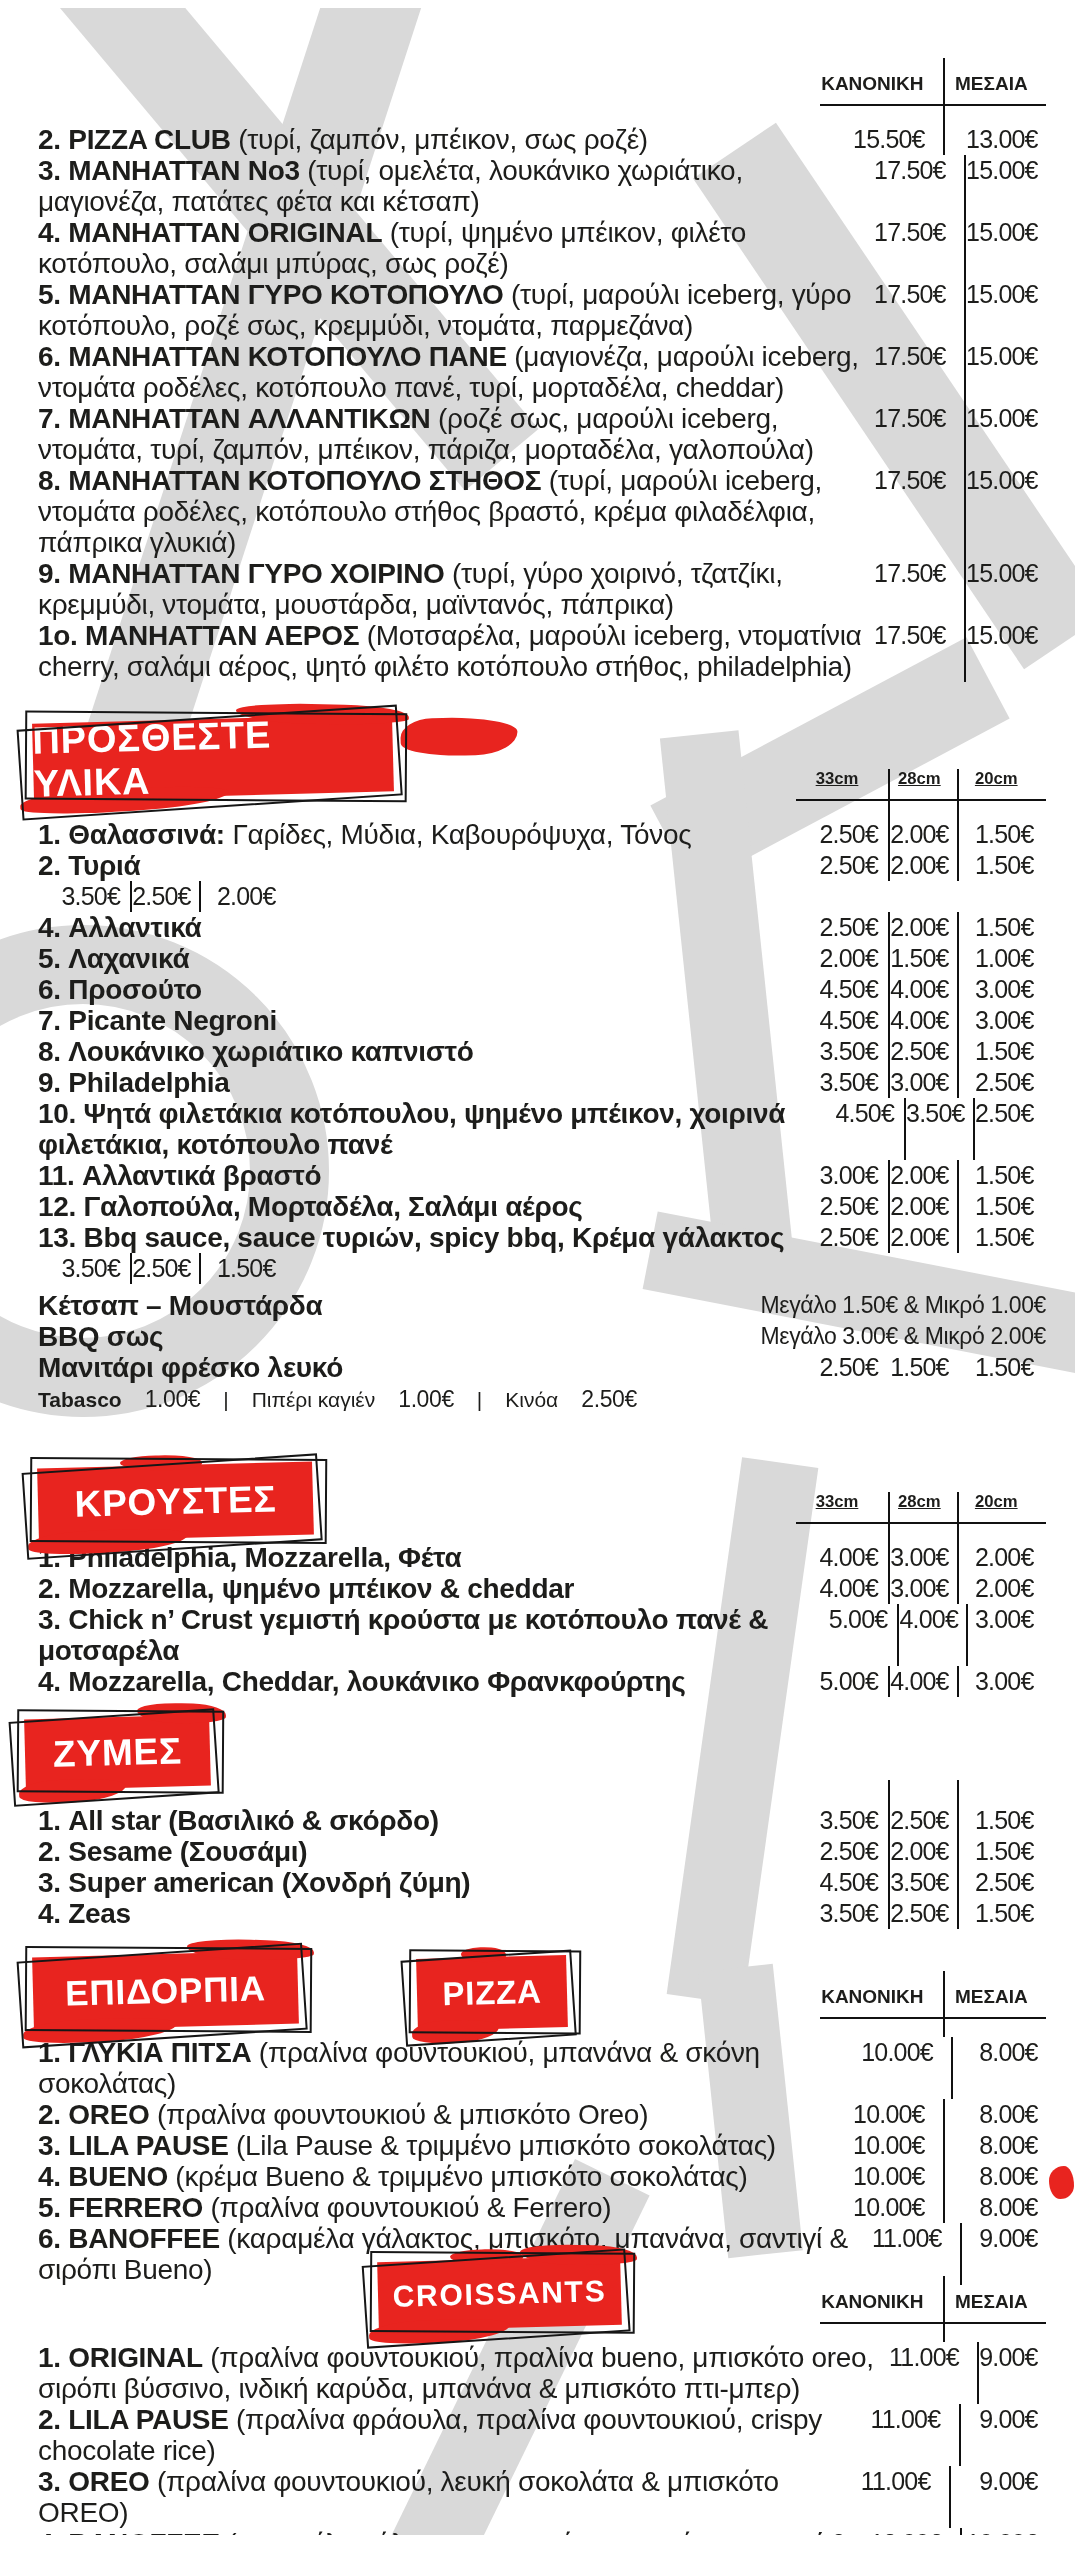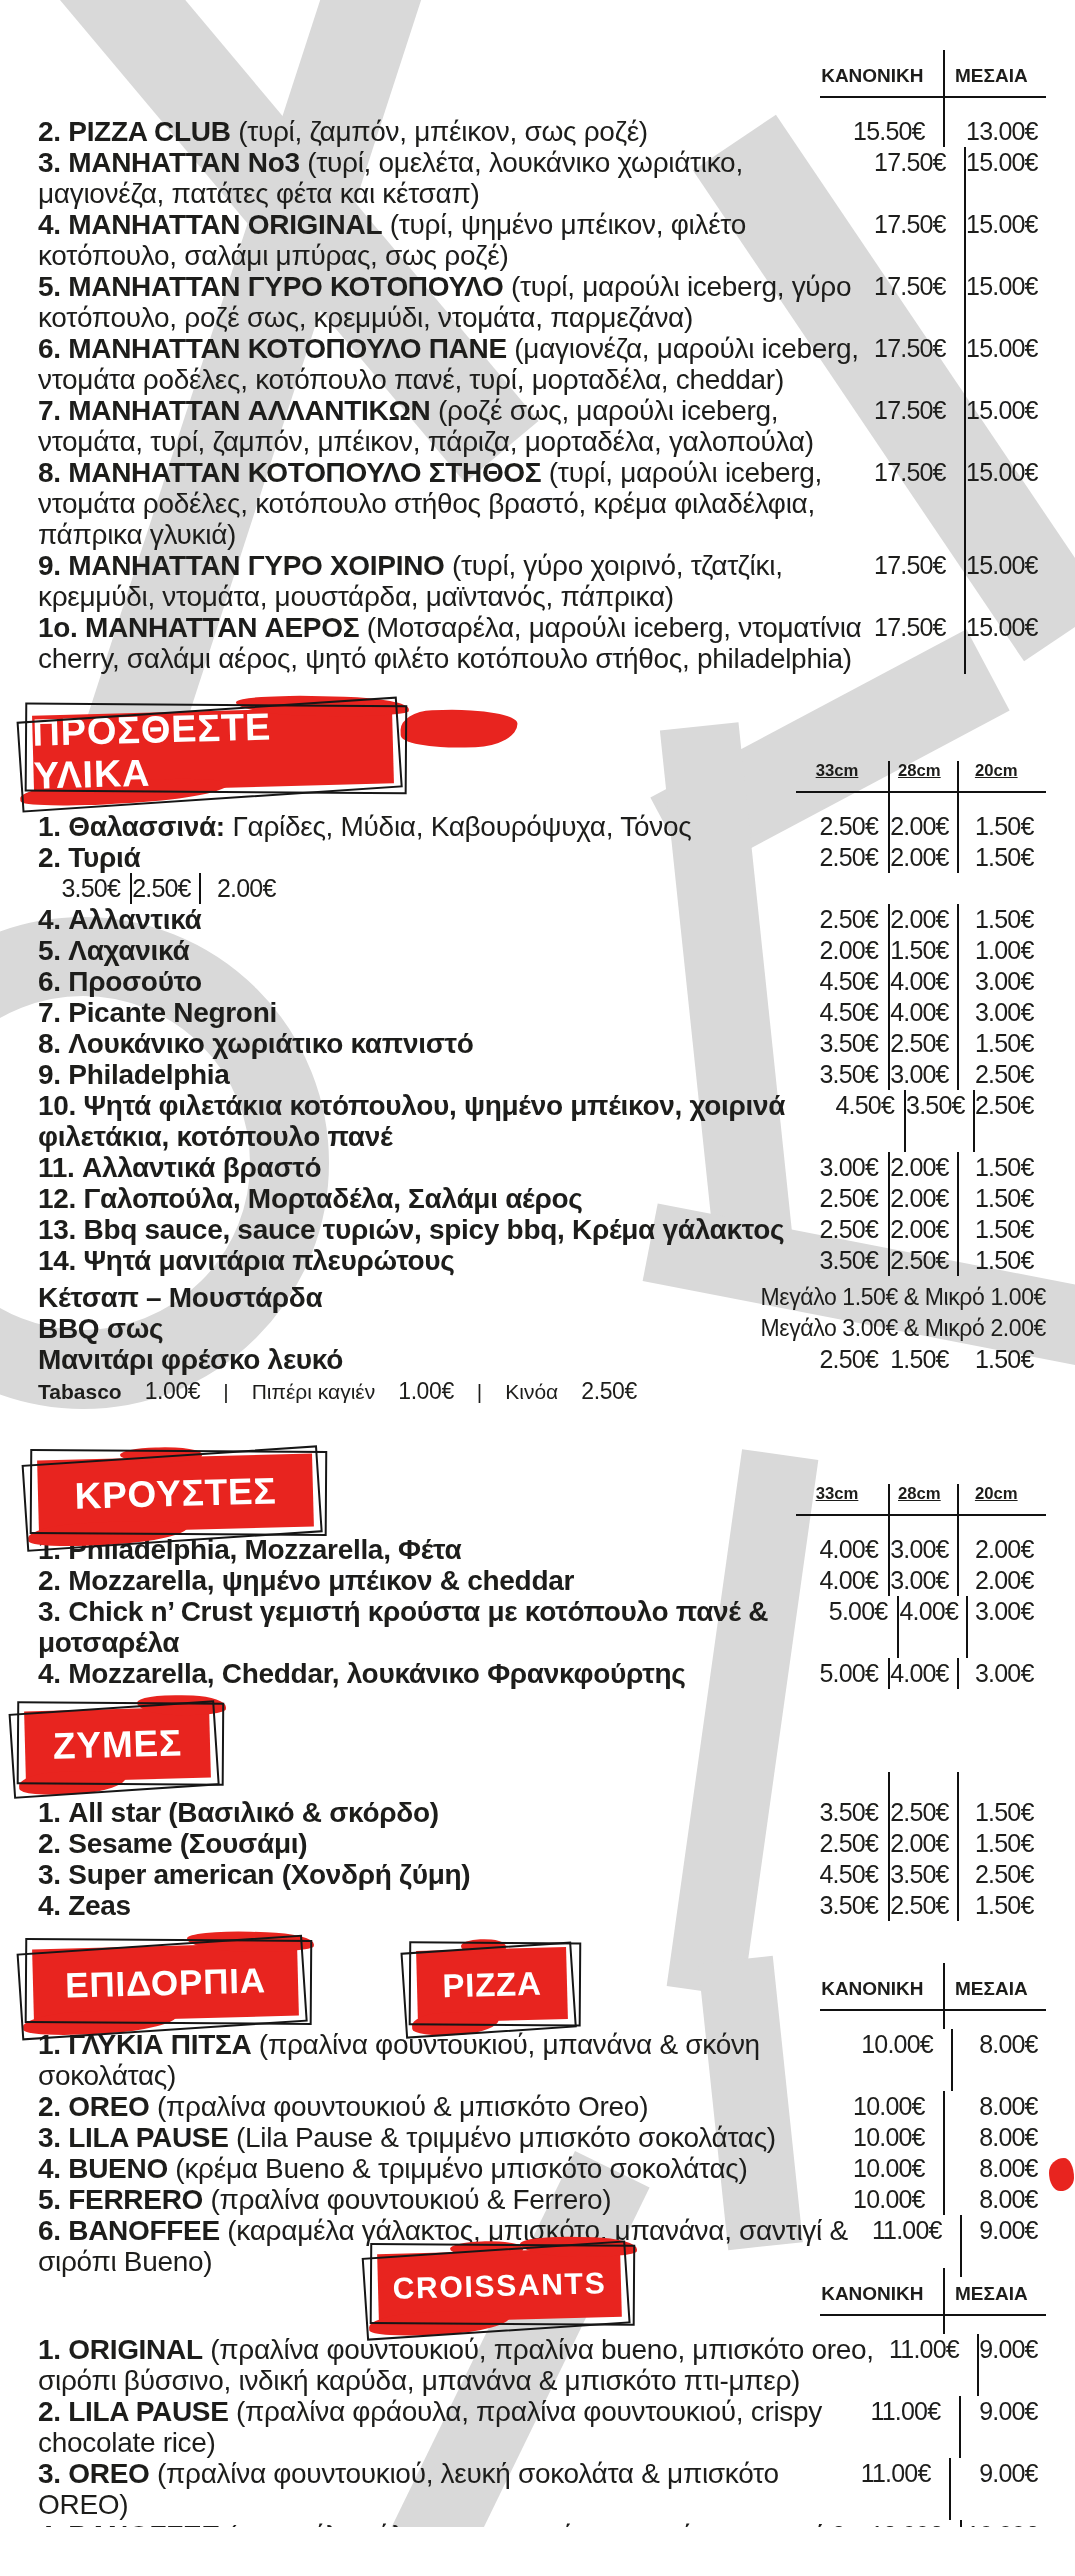--- a/index.html
+++ b/index.html
@@ -1,17 +1,17 @@
 <!DOCTYPE html>
 <html style="font-size:13.3px"><head>
 <meta charset="utf-8">
 <style>
   html,body{margin:0;padding:0;background:#fff;}
   .page{position:relative;width:1075px;height:2527px;background:#ffffff;overflow:hidden;
-        font-family:"Liberation Sans",sans-serif;color:#1d1d1b;}
+        font-family:"Liberation Sans",sans-serif;color:#1d1d1b;margin-top:8px;}
   
   .g{position:absolute;background:#d9d9d9;z-index:0;}
   .gring{position:absolute;border:79px solid #d9d9d9;border-radius:50%;box-sizing:border-box;
          background:transparent;z-index:0;}
   #g1{left:213px;top:-75px;width:96px;height:825px;transform:rotate(18deg);}
   #g2{left:250px;top:-108px;width:96px;height:634px;transform:rotate(-40deg);}
   #g3{left:850px;top:92px;width:100px;height:592px;transform:rotate(-34deg);}
   #g4{left:784px;top:575px;width:92px;height:358px;transform:rotate(62deg);}
   #g5{left:-163px;top:917px;width:492px;height:492px;}
   #g6{left:688px;top:725px;width:79px;height:542px;transform:rotate(-6deg);}
@@ -304,21 +304,20 @@
         </div>
 
         <div class="row">
           <div class="txt"><span class="name">13.</span> <span class="name">Bbq sauce, sauce τυριών, spicy bbq, Κρέμα γάλακτος</span> <span class="desc"></span></div>
           <div class="pc d33">2.50€</div>
           <div class="pc d28">2.00€</div>
           <div class="pc d20">1.50€</div>
         </div>
 
         <div class="row">
-          <div class="txt"><span class="name">14.</span> <span class="name">Ψητά μανιτάρια πλευρώτους</span> <span class="desc"></span></div>
           <div class="pc d33">3.50€</div>
           <div class="pc d28">2.50€</div>
           <div class="pc d20">1.50€</div>
         </div>
       </div>
   </section>
 
   <section class="sec" id="sec-extras">
     <div>
 

